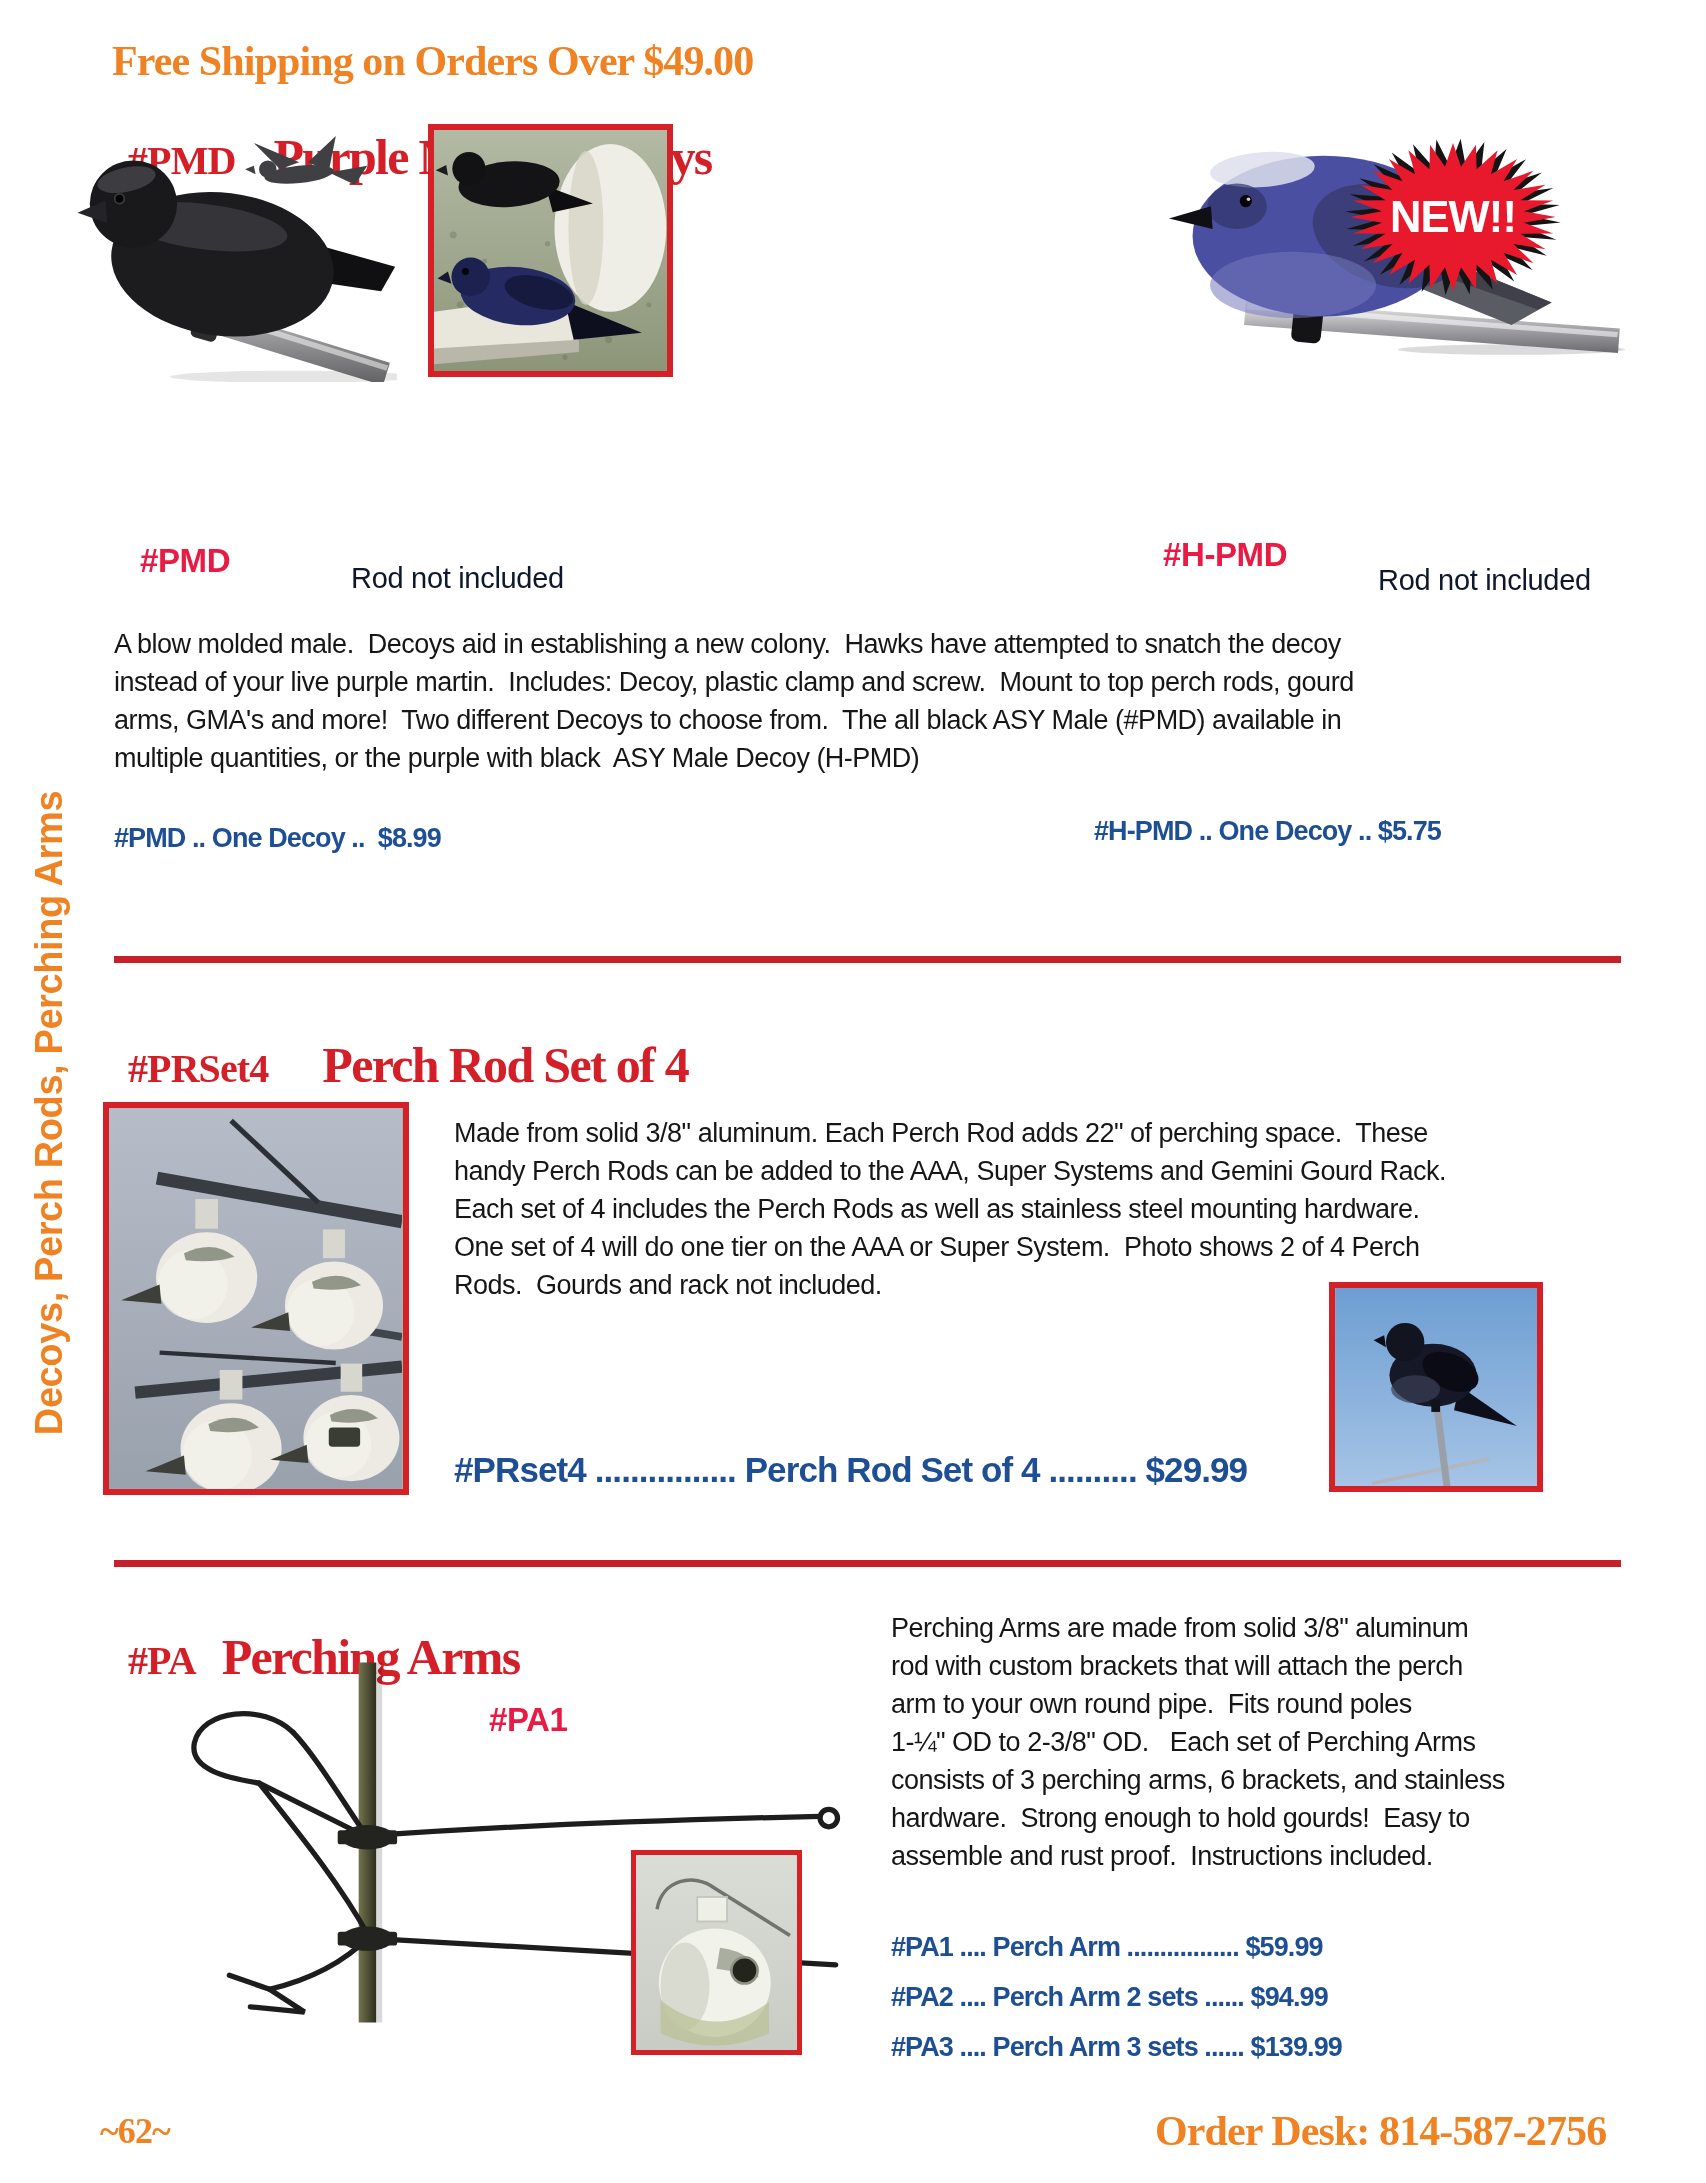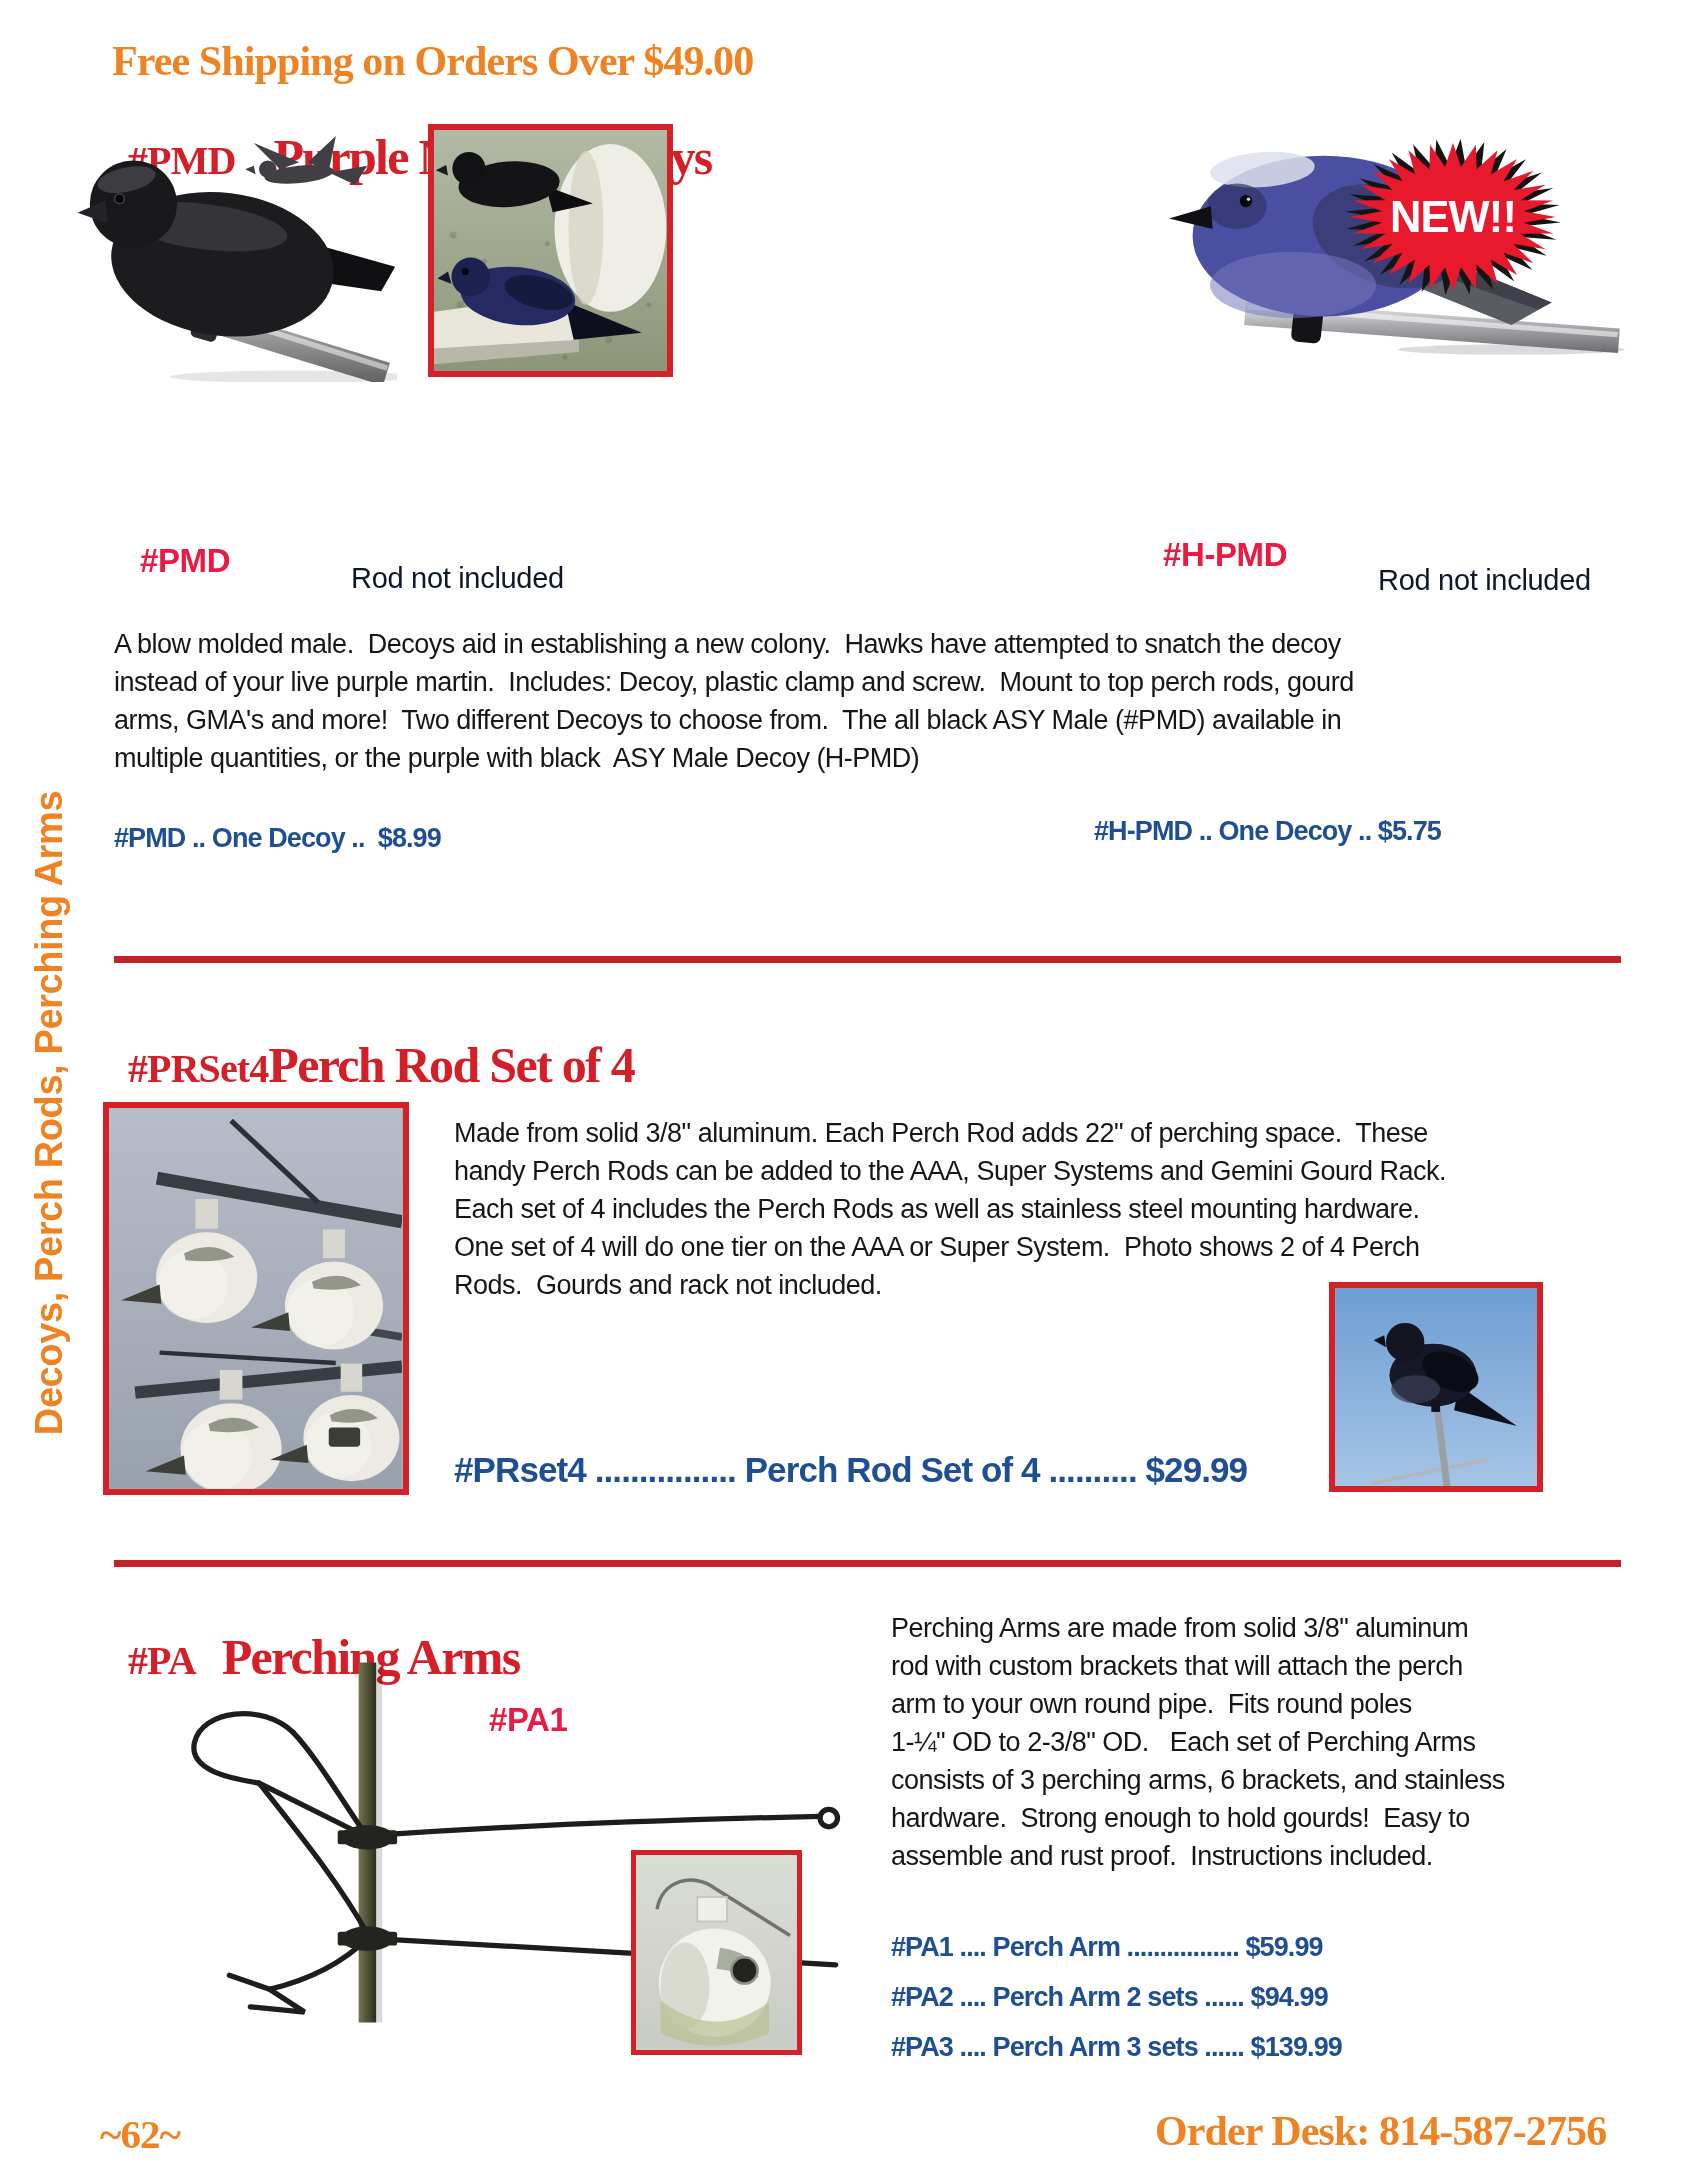--- a/index.html
+++ b/index.html
@@ -180,21 +180,21 @@
     <div class="para-line">arms, GMA's and more!  Two different Decoys to choose from.  The all black ASY Male (#PMD) available in</div>
     <div class="para-line">multiple quantities, or the purple with black  ASY Male Decoy (H-PMD)</div>
   </div>
 
   <div class="abs price" style="left:114px;top:823px;">#PMD .. One Decoy ..  $8.99</div>
   <div class="abs price" style="left:1094px;top:816px;">#H-PMD .. One Decoy .. $5.75</div>
 
   <div class="abs divider" style="top:956px;"></div>
 
   <div class="abs sec-head" style="left:114px;top:1020px;">
-    <span class="sec-code">#PRSet4</span><span class="sec-title" style="">Perch Rod Set of 4</span>
+    <span class="sec-code">#PRSet4</span><span class="sec-title" style="margin-left:54px;">Perch Rod Set of 4</span>
   </div>
 
   <div class="abs photo" style="left:103px;top:1102px;width:306px;height:393px;">
     <svg width="293" height="381" viewBox="0 0 336 436">
       <defs>
         <linearGradient id="sky1" x1="0" y1="0" x2="0" y2="1">
           <stop offset="0" stop-color="#b7bdc8"></stop>
             <stop offset="1" stop-color="#99a1ac"></stop>
         </linearGradient>
         <g id="gourdT">
@@ -322,19 +322,19 @@
         <circle cx="124" cy="132" r="15" fill="#23251d"></circle>
         <circle cx="124" cy="132" r="15" fill="none" stroke="#8d9182" stroke-width="3"></circle>
       </g>
     </svg>
   </div>
 
   <div class="abs price" style="left:891px;top:1932px;">#PA1 .... Perch Arm ................. $59.99</div>
   <div class="abs price" style="left:891px;top:1982px;">#PA2 .... Perch Arm 2 sets ...... $94.99</div>
   <div class="abs price" style="left:891px;top:2032px;">#PA3 .... Perch Arm 3 sets ...... $139.99</div>
 
-  <div class="abs footer-text" style="left:100px;top:2110px;font-size:41px;">~62~</div>
+  <div class="abs footer-text" style="left:100px;top:2110px;font-size:36px;">~62~</div>
   <div class="abs footer-text" style="left:1155px;top:2107px;">Order Desk: 814-587-2756</div>
 
   <div class="abs vertical-label">Decoys, Perch Rods, Perching Arms</div>
 
 </div>
 
 
 </body></html>

